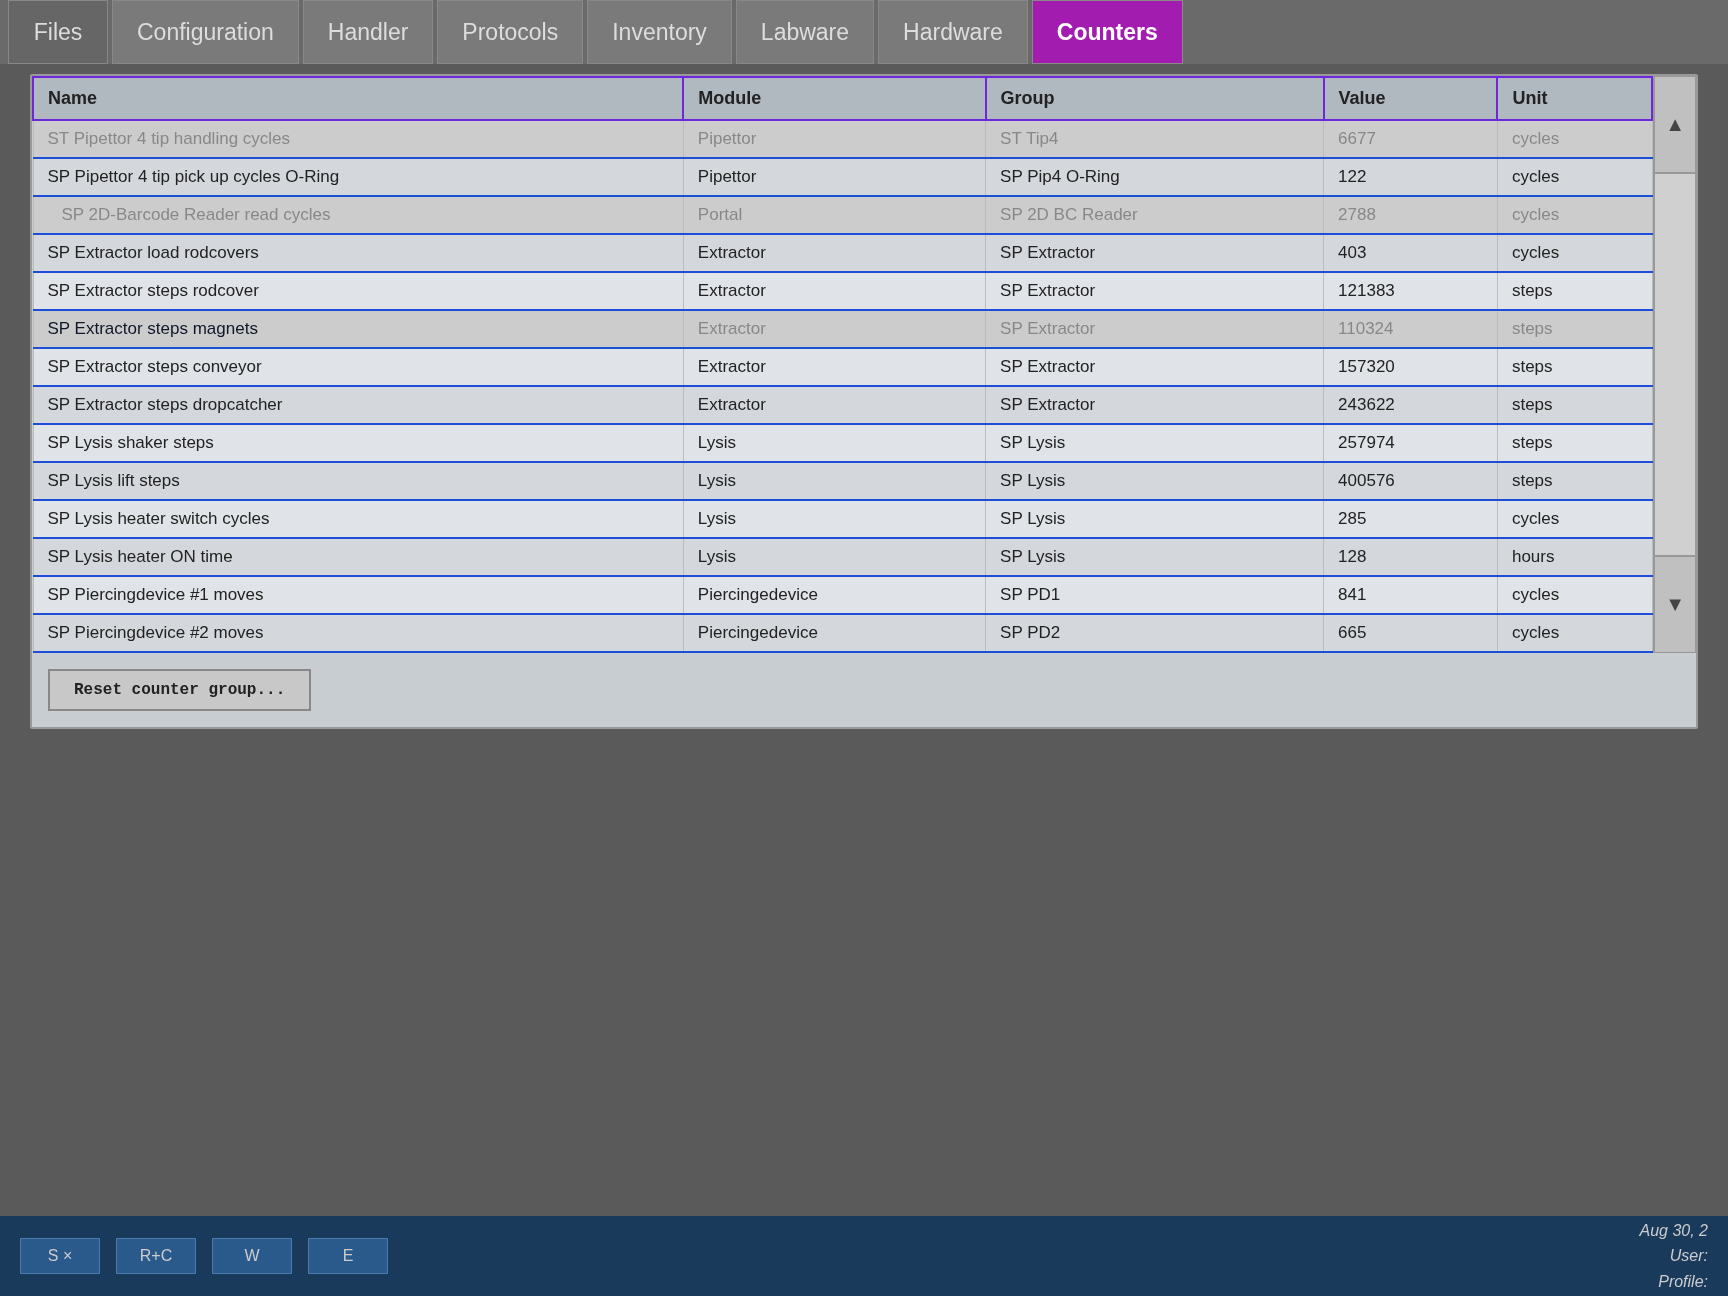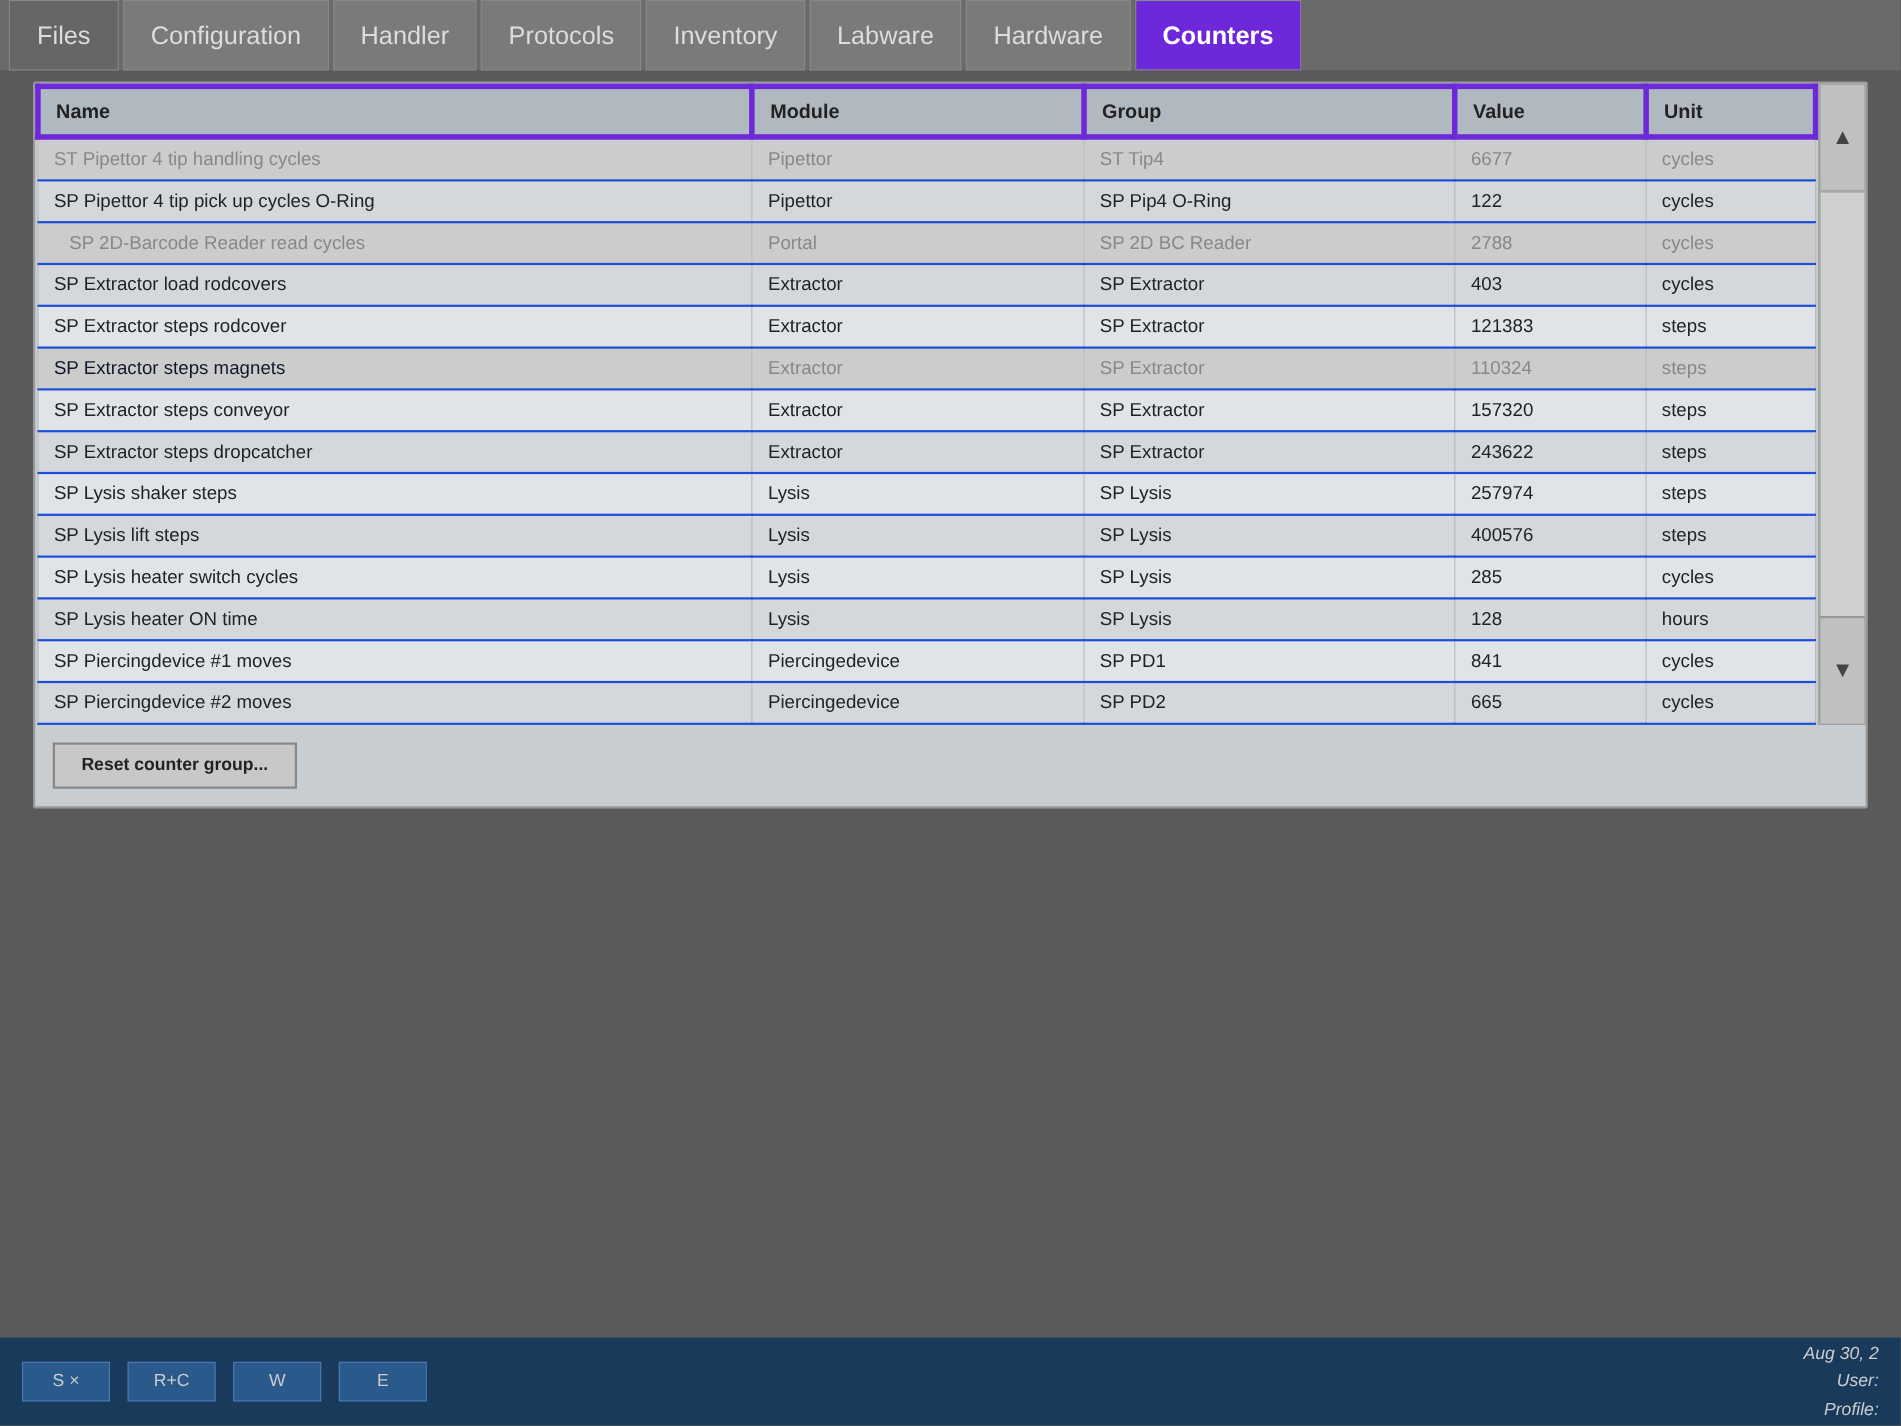--- a/index.html
+++ b/index.html
@@ -27,39 +27,39 @@
       justify-content: center;
       padding: 0 24px;
       background: #7a7a7a;
       color: #ddd;
       font-size: 23px;
       cursor: pointer;
       border: 1px solid #888;
       min-width: 100px;
     }
     .nav-tab.active {
-      background: #6d28d9;
+      background: #a21caf;
       color: #fff;
       font-weight: bold;
     }
     .nav-tab:first-child {
       background: #666;
     }
 
     
     .data-table {
       width: 100%;
       border-collapse: collapse;
       font-size: 17px;
     }
     .data-table thead tr {
       background: #b0b8c0;
     }
     .data-table thead th {
-      border: 5px solid #6d28d9;
+      border: 2px solid #6d28d9;
       padding: 10px 14px;
       text-align: left;
       font-weight: bold;
       color: #222;
       font-size: 18px;
     }
     .data-table tbody tr {
       background: #e0e4e8;
       border-bottom: 2px solid #1d4ed8;
     }
@@ -107,20 +107,21 @@
     
     .reset-btn {
       margin: 16px 0 16px 16px;
       padding: 10px 24px;
       background: #c8c8c8;
       border: 2px solid #888;
       font-size: 16px;
       color: #222;
       cursor: pointer;
       font-weight: bold;
+      font-family: Liberation Mono, monospace;
     }
 
     
     .bottom-bar {
       position: absolute;
       bottom: 0;
       left: 0;
       right: 0;
       height: 80px;
       background: #1a3a5c;

